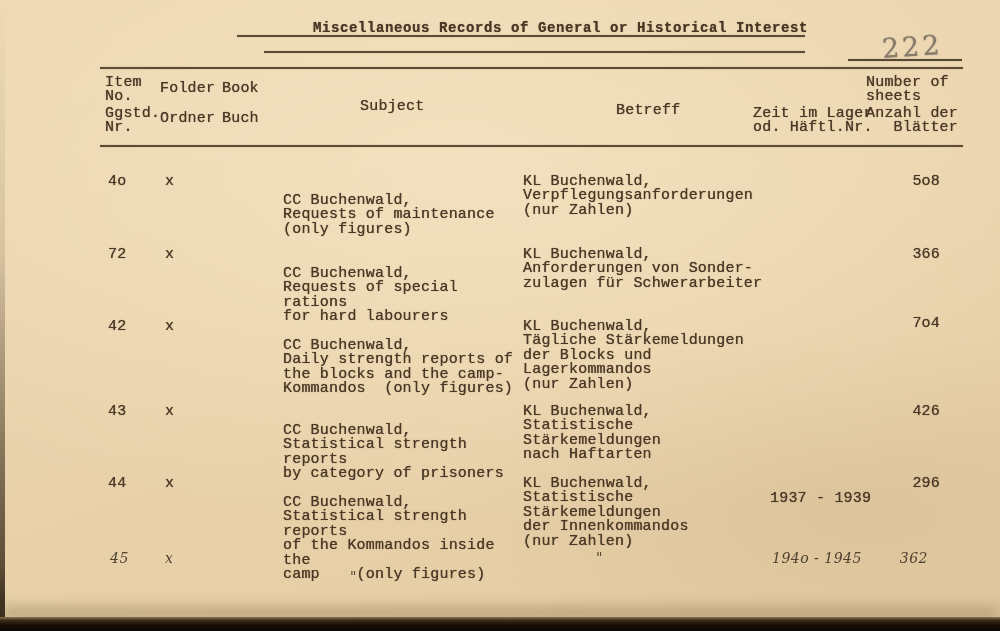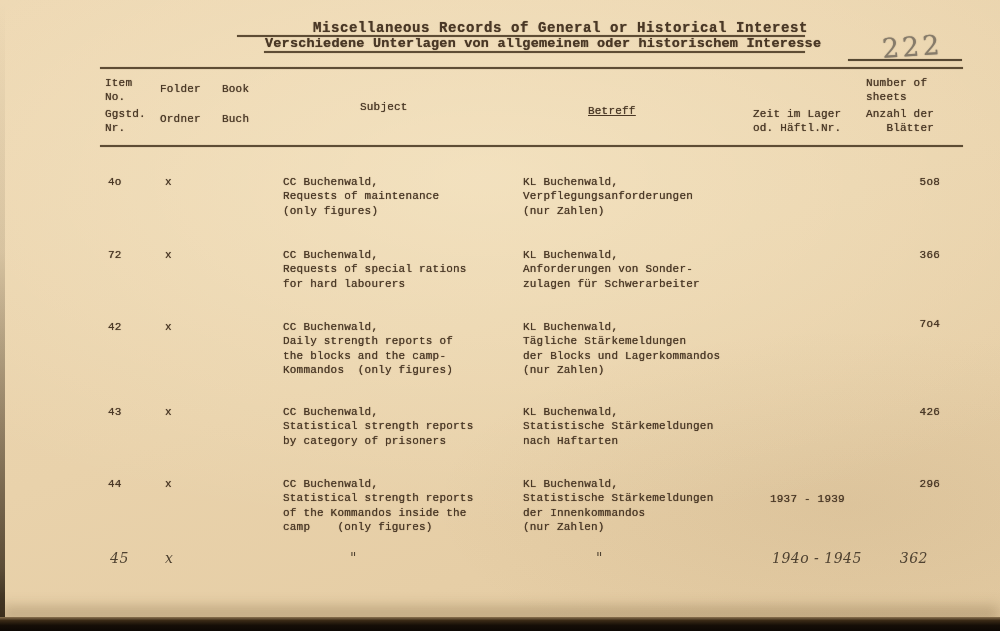--- a/index.html
+++ b/index.html
@@ -14,21 +14,21 @@
     background:
       radial-gradient(120% 90% at 48% 28%, rgba(255,245,216,0.40), rgba(0,0,0,0) 62%),
       radial-gradient(60% 40% at 85% 80%, rgba(120,90,50,0.08), rgba(0,0,0,0) 70%),
       linear-gradient(160deg, #edd7b2 0%, #e9d2ab 50%, #e3caa1 100%);
     font-family: "Liberation Mono", "DejaVu Sans Mono", monospace;
     color: #4a3826;
   }
 
   .txt, .cell {
     position: absolute;
-    font-size: 11px;
+    font-size: 15px;
     line-height: 14.4px;
     white-space: pre-wrap;
     letter-spacing: 0.2px;
     text-shadow: 0 0 0.8px rgba(74,56,38,0.9);
   }
 
   .title { font-weight: bold; }
   .t1 { left: 313px; top: 21px; font-size: 14px; letter-spacing: 0.6px; }
   .t2 { left: 265px; top: 37px; font-size: 13.5px; }
 
@@ -58,31 +58,31 @@
   }
 
   
   .h-item-en   { left: 105px; top: 76px; }
   .h-item-de   { left: 105px; top: 107px; }
   .h-folder-en { left: 160px; top: 82px; }
   .h-folder-de { left: 160px; top: 112px; }
   .h-book-en   { left: 222px; top: 82px; }
   .h-book-de   { left: 222px; top: 112px; }
   .h-subject   { left: 360px; top: 100px; }
-  .h-betreff   { left: 588px; top: 104px; text-decoration: underline; }
+  .h-betreff   { left: 616px; top: 104px; }
   .h-time-en   { left: 753px; top: 76px; }
   .h-time-de   { left: 753px; top: 107px; }
   .h-sheets-en { left: 866px; top: 76px; }
   .h-sheets-de { left: 866px; top: 107px; text-align: right; }
 
   
   .row { position: absolute; left: 0; width: 1000px; height: 0; }
   .c-item    { left: 108px; }
   .c-folder  { left: 165px; }
-  .c-subject { left: 283px; width: 245px; }
+  .c-subject { left: 283px; width: 245px; margin-top: 19px; }
   .c-betreff { left: 523px; width: 252px; }
   .c-time    { left: 770px; }
   .c-sheets  { left: 880px; width: 60px; text-align: right; }
   .time-low  { top: 15px; }
 
   
   .hand .cell {
     font-family: "DejaVu Serif", serif;
     font-style: italic;
     font-size: 14px;
@@ -109,21 +109,20 @@
     box-shadow: 0 -10px 14px rgba(110,85,50,0.35);
   }
 </style>
 </head>
 <body>
 
 <div class="page">
 
   <div class="txt title t1">Miscellaneous Records of General or Historical Interest</div>
   <div class="rule underline1"></div>
-  <div class="txt title t2">Verschiedene Unterlagen von allgemeinem oder historischem Interesse</div>
   <div class="rule underline2"></div>
 
   <div class="stamp">222</div>
   <div class="rule stamp-line"></div>
 
   <div class="rule top-rule"></div>
   <div class="rule header-rule"></div>
 
   <div class="txt h-item-en">Item
 No.</div>

